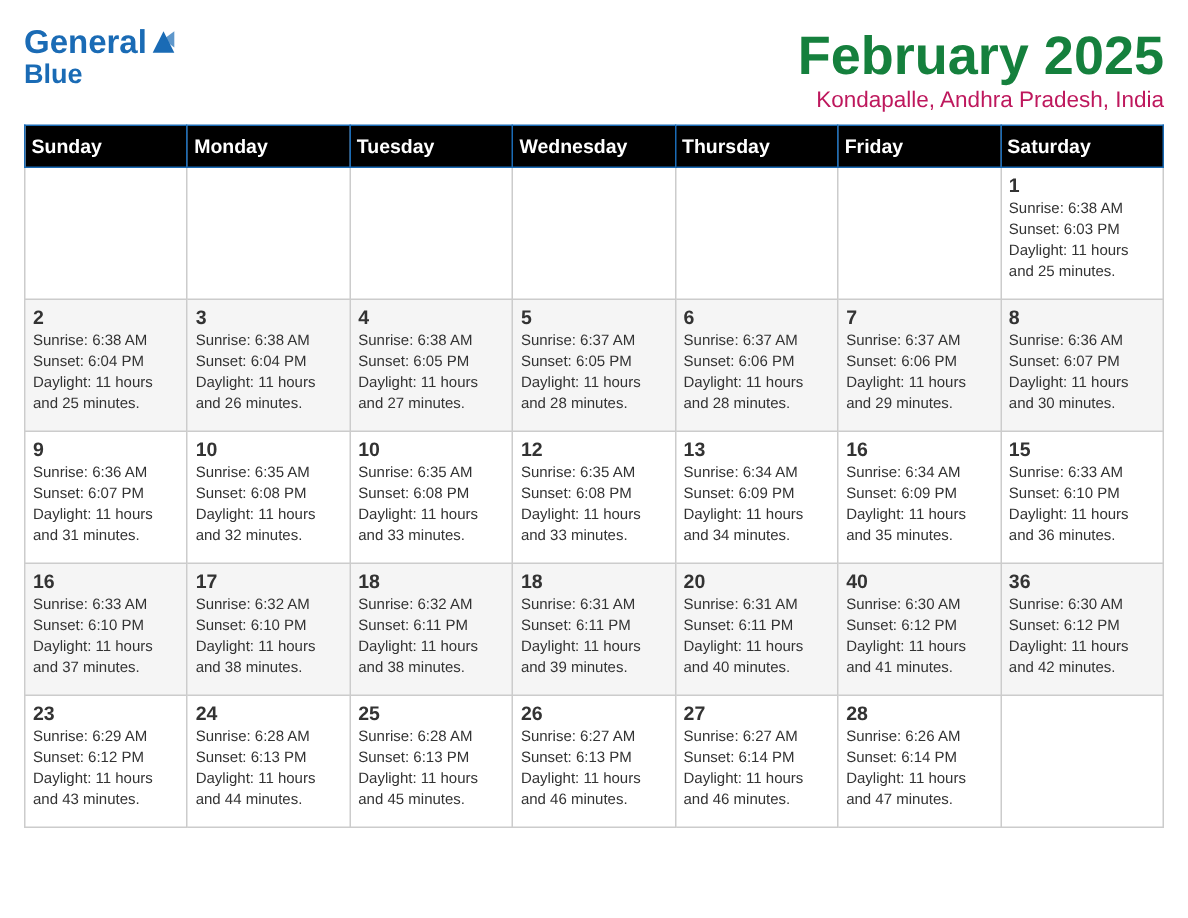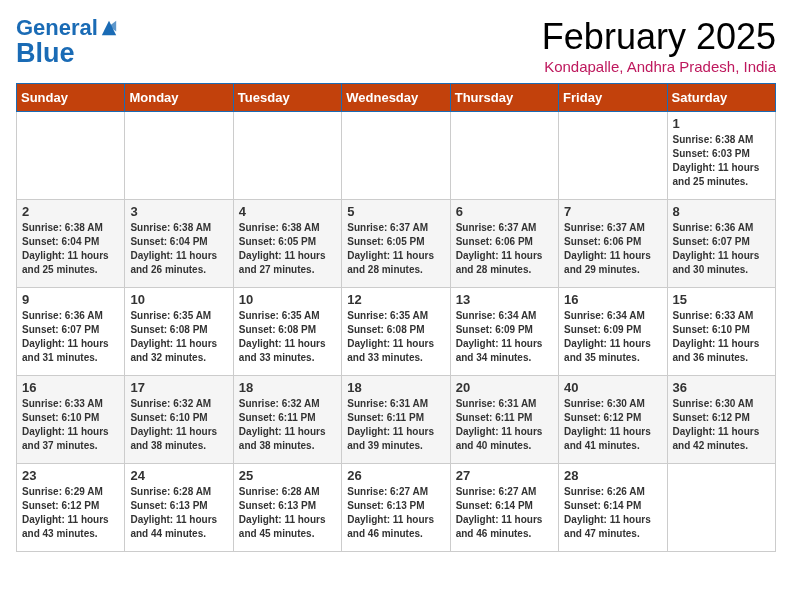--- a/index.html
+++ b/index.html
@@ -32,34 +32,34 @@
     .logo-icon {
       width: 18px;
       height: 18px;
       margin-left: 2px;
     }
     .title-block {
       text-align: right;
     }
     .month-title {
       font-size: 36px;
-      font-weight: normal;
-      color: #000000;
+      font-weight: bold;
+      color: #15803d;
     }
     .location-subtitle {
       font-size: 15px;
       color: #be185d;
     }
     table {
       width: 100%;
       border-collapse: collapse;
       table-layout: fixed;
     }
     th {
-      background-color: #c2410c;
+      background-color: #000000;
       color: #fff;
       font-size: 13px;
       font-weight: bold;
       padding: 6px 4px;
       text-align: left;
       border: 1px solid #1a6bb5;
     }
     td {
       border: 1px solid #ccc;
       vertical-align: top;
@@ -71,21 +71,20 @@
     .day-num {
       font-size: 13px;
       font-weight: bold;
       display: block;
       margin-bottom: 2px;
     }
     .day-info {
       font-size: 10px;
       line-height: 1.4;
       color: #333;
-      font-weight: bold;
     }
     .empty-cell {
       background: #f9f9f9;
     }
     tr:nth-child(even) td {
       background: #f5f5f5;
     }
     tr:nth-child(odd) td {
       background: #ffffff;
     }
@@ -99,21 +98,21 @@
     <div>
       <div style="display:flex;align-items:center;">
         <span class="logo-text">
           <span>General</span>
         </span>
         <svg class="logo-icon" viewBox="0 0 20 20">
           <polygon points="2,18 10,2 18,18" fill="#1a6bb5"></polygon>
           <polygon points="10,8 18,2 18,14" fill="#1a6bb5" opacity="0.7"></polygon>
         </svg>
       </div>
-      <div style="color:#1a6bb5;font-size:27px;font-weight:bold;line-height:1;">Blue</div>
+      <div style="color:#1a6bb5;font-size:18px;font-weight:bold;line-height:1;">Blue</div>
     </div>
   </div>
   <div class="title-block">
     <div class="month-title">February 2025</div>
     <div class="location-subtitle">Kondapalle, Andhra Pradesh, India</div>
   </div>
 </div>
 
 <table>
   <thead>

